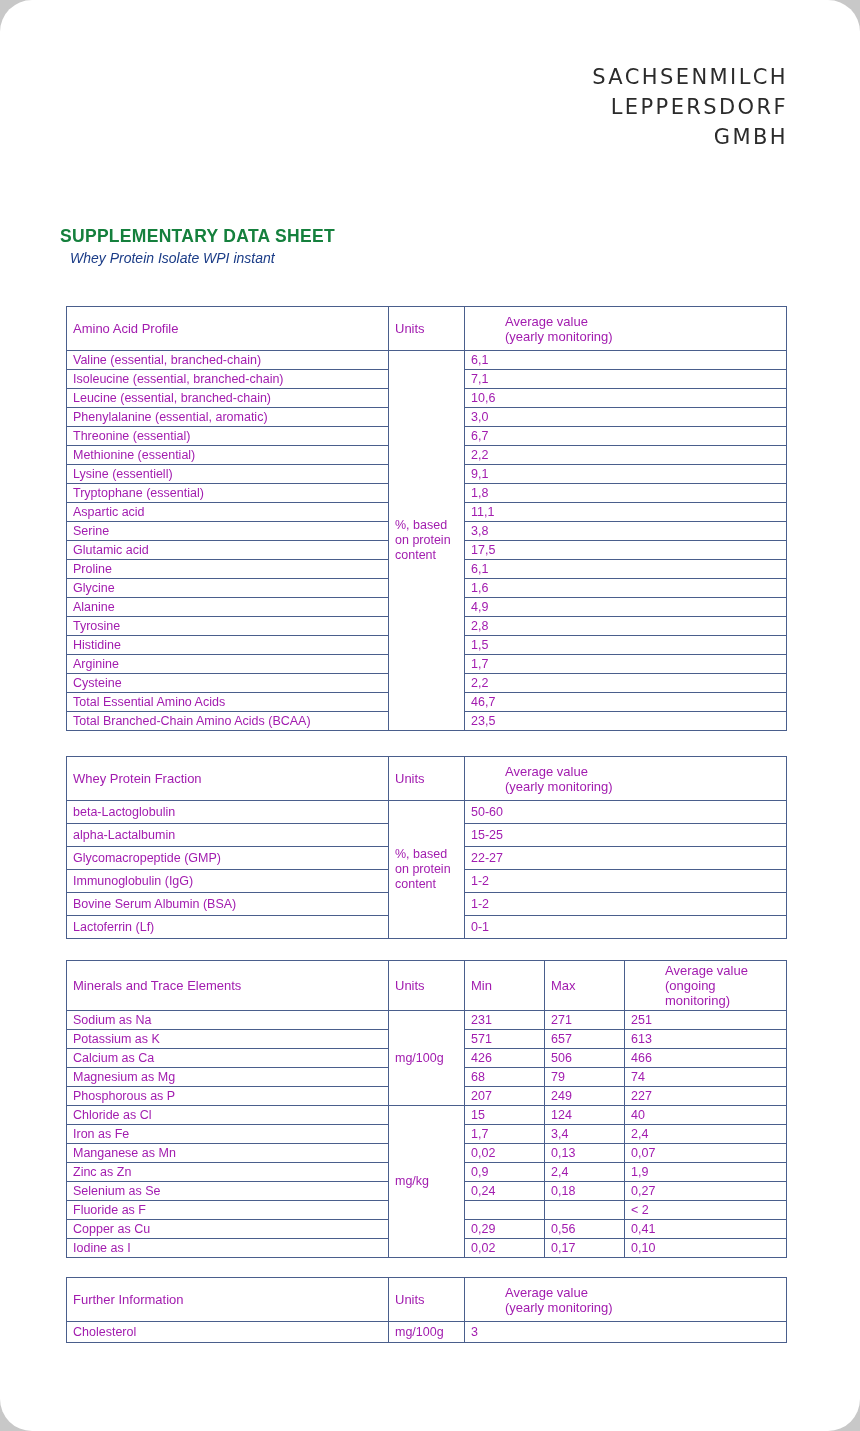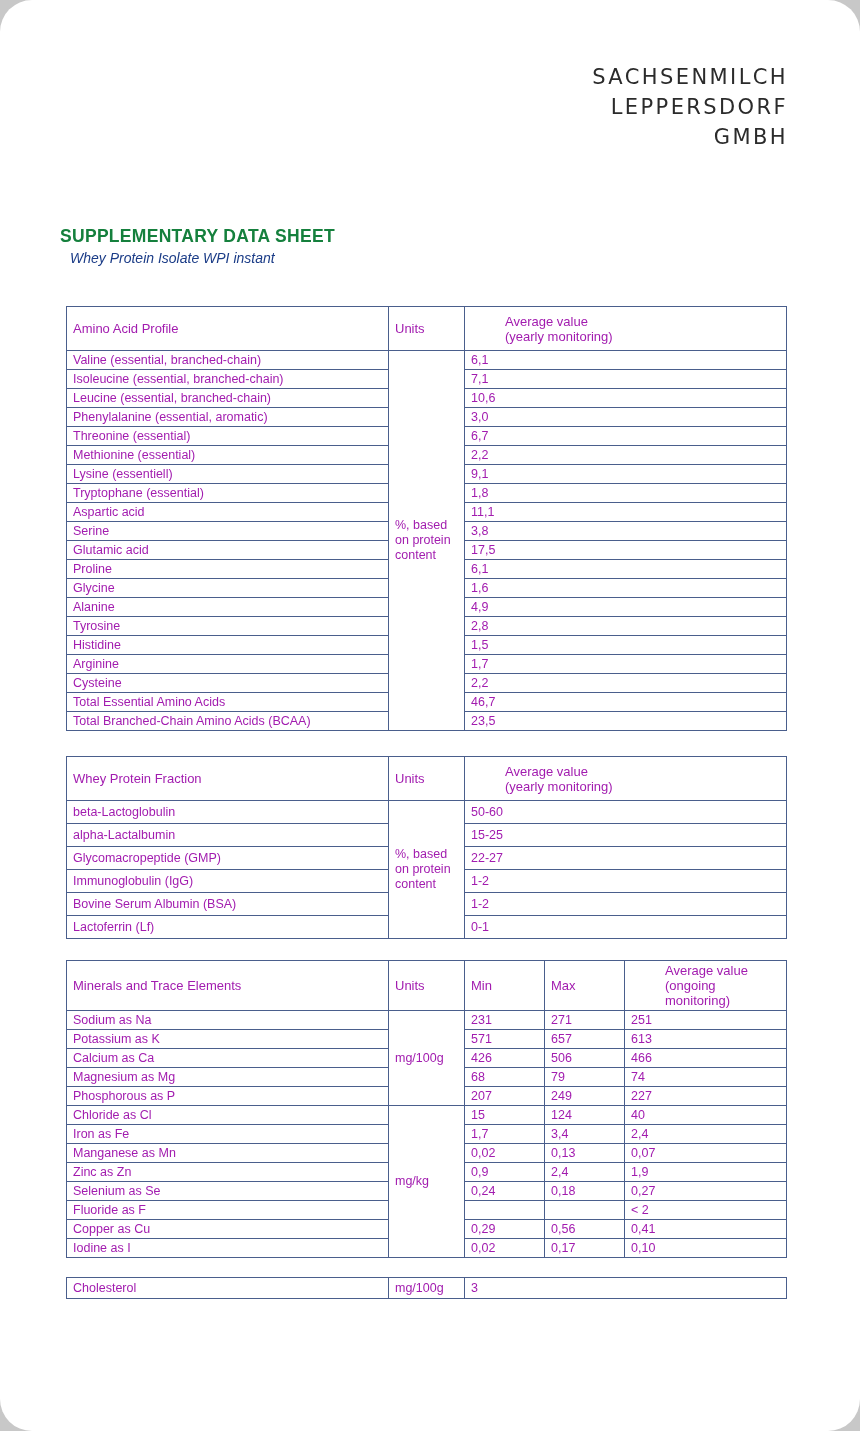--- a/index.html
+++ b/index.html
@@ -431,20 +431,28 @@
   </div>
 
   <div class="tbl-wrap" style="left:66px; top:1277px;">
     <table class="dt">
       <colgroup>
         <col style="width:322px">
         <col style="width:76px">
         <col style="width:322px">
       </colgroup>
       <tbody>
+        <tr class="hdr" style="height:44px">
+          <td>Further Information</td>
+          <td>Units</td>
+          <td class="two-line">
+            <div>Average value</div>
+            <div>(yearly monitoring)</div>
+          </td>
+        </tr>
         <tr style="height:21px">
           <td>Cholesterol</td>
           <td>mg/100g</td>
           <td class="ctr">3</td>
         </tr>
       </tbody>
     </table>
   </div>
 
 

